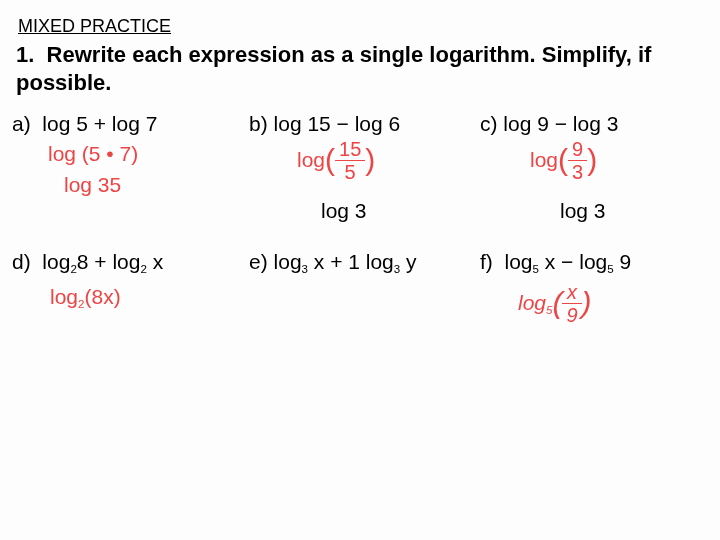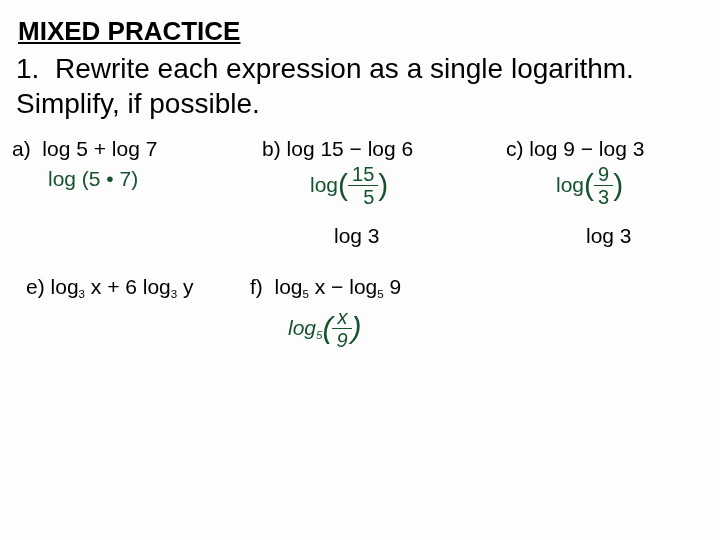--- a/index.html
+++ b/index.html
@@ -9,51 +9,52 @@
     height: 540px;
     background: #fdfdfd;
     font-family: Arial, Helvetica, sans-serif;
     color: #000;
   }
   .page {
     padding: 10px 12px;
     box-sizing: border-box;
   }
   .title {
-    font-weight: bold;
+    font-weight: normal;
     text-decoration: underline;
-    font-size: 26px;
+    font-size: 18px;
     margin: 6px 0 4px 6px;
   }
   .instruction {
-    font-size: 28px;
+    font-size: 22px;
     margin: 4px 0 14px 4px;
     line-height: 1.25;
+    font-weight: bold;
   }
   .row {
     display: grid;
     grid-template-columns: 220px 240px 240px;
-    column-gap: 16px;
+    column-gap: 3px;
   }
   .cell {
     font-size: 21px;
     line-height: 1.35;
   }
   .letter {
     display: inline;
   }
   .ans {
-    color: #14532d;
+    color: #ef4444;
   }
   .indent1 { padding-left: 36px; }
   .indent2 { padding-left: 52px; }
   .frac {
     display: inline-block;
     vertical-align: middle;
-    text-align: right;
+    text-align: center;
     font-size: 20px;
     line-height: 1;
     position: relative;
     top: -1px;
   }
   .frac .num {
     display: block;
     border-bottom: 1.5px solid currentColor;
     padding: 0 4px 1px;
   }
@@ -96,20 +97,21 @@
     <span>1.</span>
     &nbsp;<span>Rewrite each expression as a single logarithm.  Simplify, if possible.</span>
   </div>
 
   <div class="row">
 
     <div class="cell">
       <span class="letter">a)</span>
       &nbsp;<span>log 5 + log 7</span>
       <div class="ans indent1 step">log (5 • 7)</div>
+      <div class="ans indent2 step">log 35</div>
     </div>
 
     <div class="cell spacer-col-b">
       <span class="letter">b)</span>
       <span>log 15 − log 6</span>
       <div class="ans bstep step logfrac">
         <span>log</span><span class="lparen">(</span><span class="frac"><span class="num">15</span><span class="den">5</span></span><span class="rparen">)</span>
       </div>
       <div class="bans step" style="margin-top:14px">log 3</div>
     </div>
@@ -120,24 +122,31 @@
       <div class="ans cstep step logfrac">
         <span>log</span><span class="lparen">(</span><span class="frac"><span class="num">9</span><span class="den">3</span></span><span class="rparen">)</span>
       </div>
       <div class="cans step" style="margin-top:14px">log 3</div>
     </div>
 
   </div>
 
   <div class="row row2">
 
+    <div class="cell">
+      <span class="letter">d)</span>
+      &nbsp;<span><span>log</span><span class="sub">2</span><span>8 + log</span><span class="sub">2</span><span> x</span></span>
+      <div class="ans dans row2ans">
+        <span>log</span><span class="sub">2</span><span>(8x)</span>
+      </div>
+    </div>
 
     <div class="cell spacer-col-b">
       <span class="letter">e)</span>
-      <span><span>log</span><span class="sub">3</span><span> x + 6 log</span><span class="sub">3</span><span> y</span></span>
+      <span><span>log</span><span class="sub">3</span><span> x + 1 log</span><span class="sub">3</span><span> y</span></span>
     </div>
 
     <div class="cell spacer-col-c">
       <span class="letter">f)</span>
       &nbsp;<span><span>log</span><span class="sub">5</span><span> x − log</span><span class="sub">5</span><span> 9</span></span>
       <div class="ans fans row2ans logfrac">
         <span>log</span><span class="sub">5</span><span class="lparen">(</span><span class="frac"><span class="num">x</span><span class="den">9</span></span><span class="rparen">)</span>
       </div>
     </div>
 

